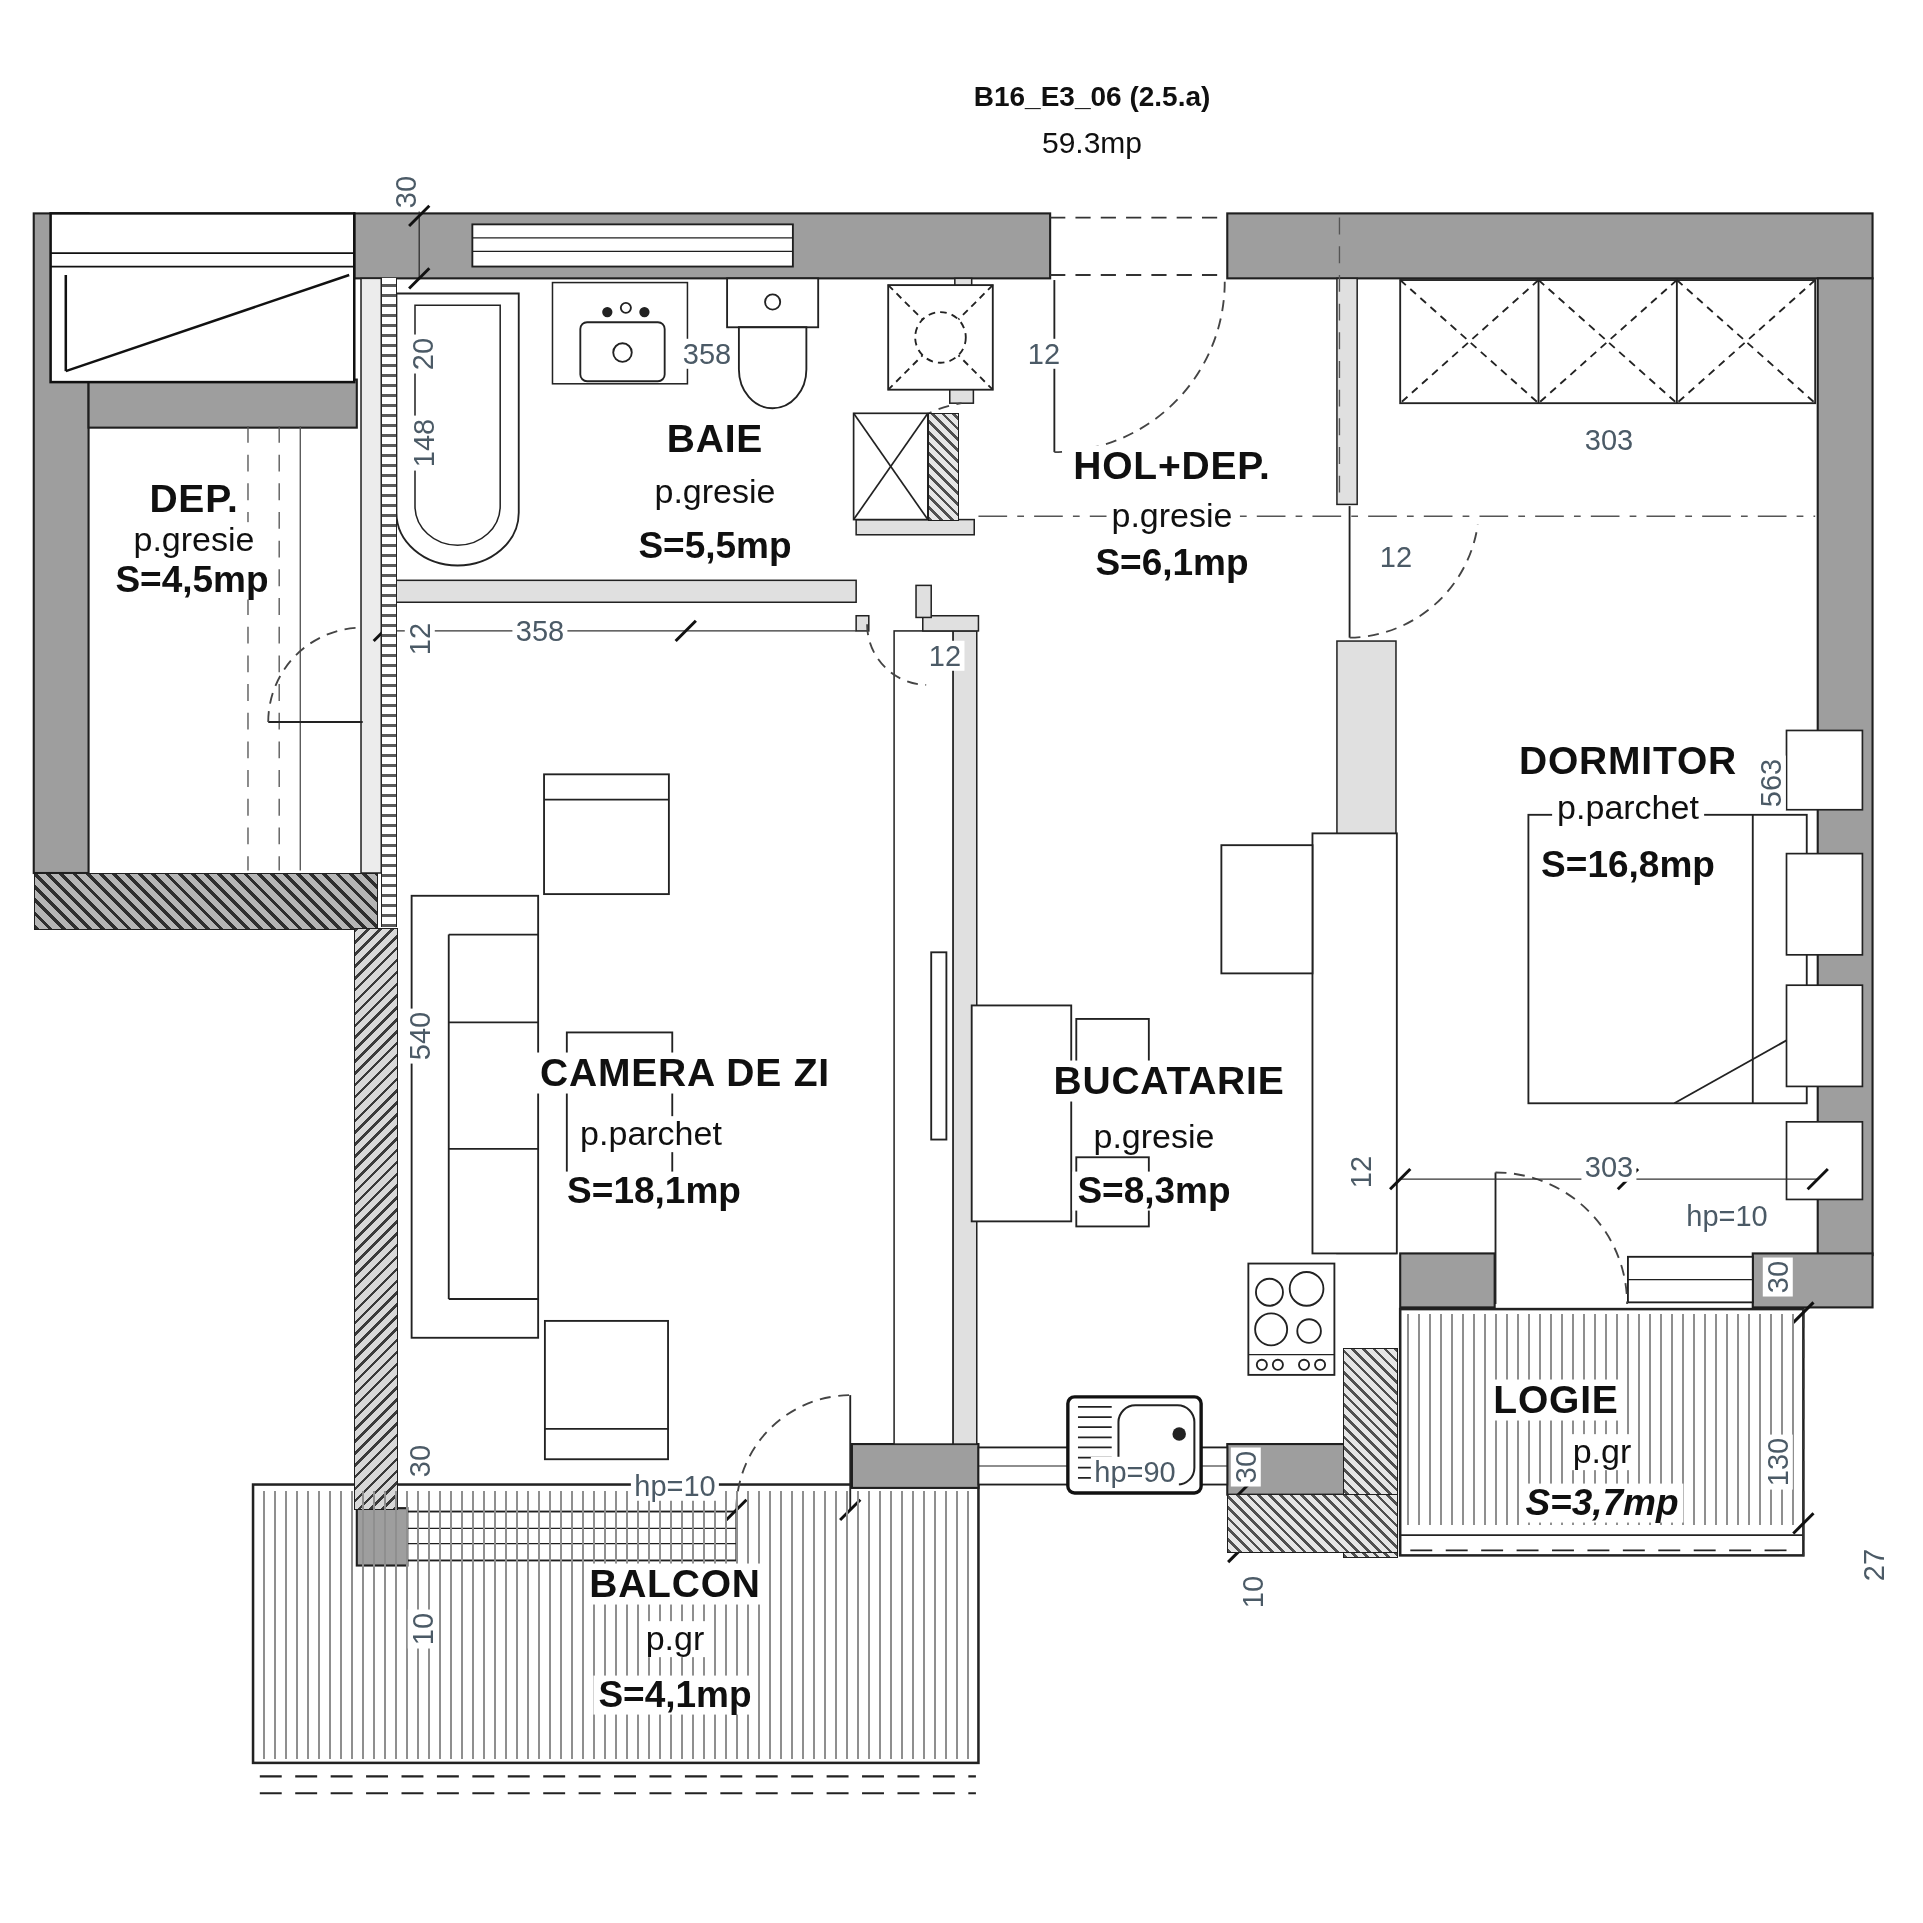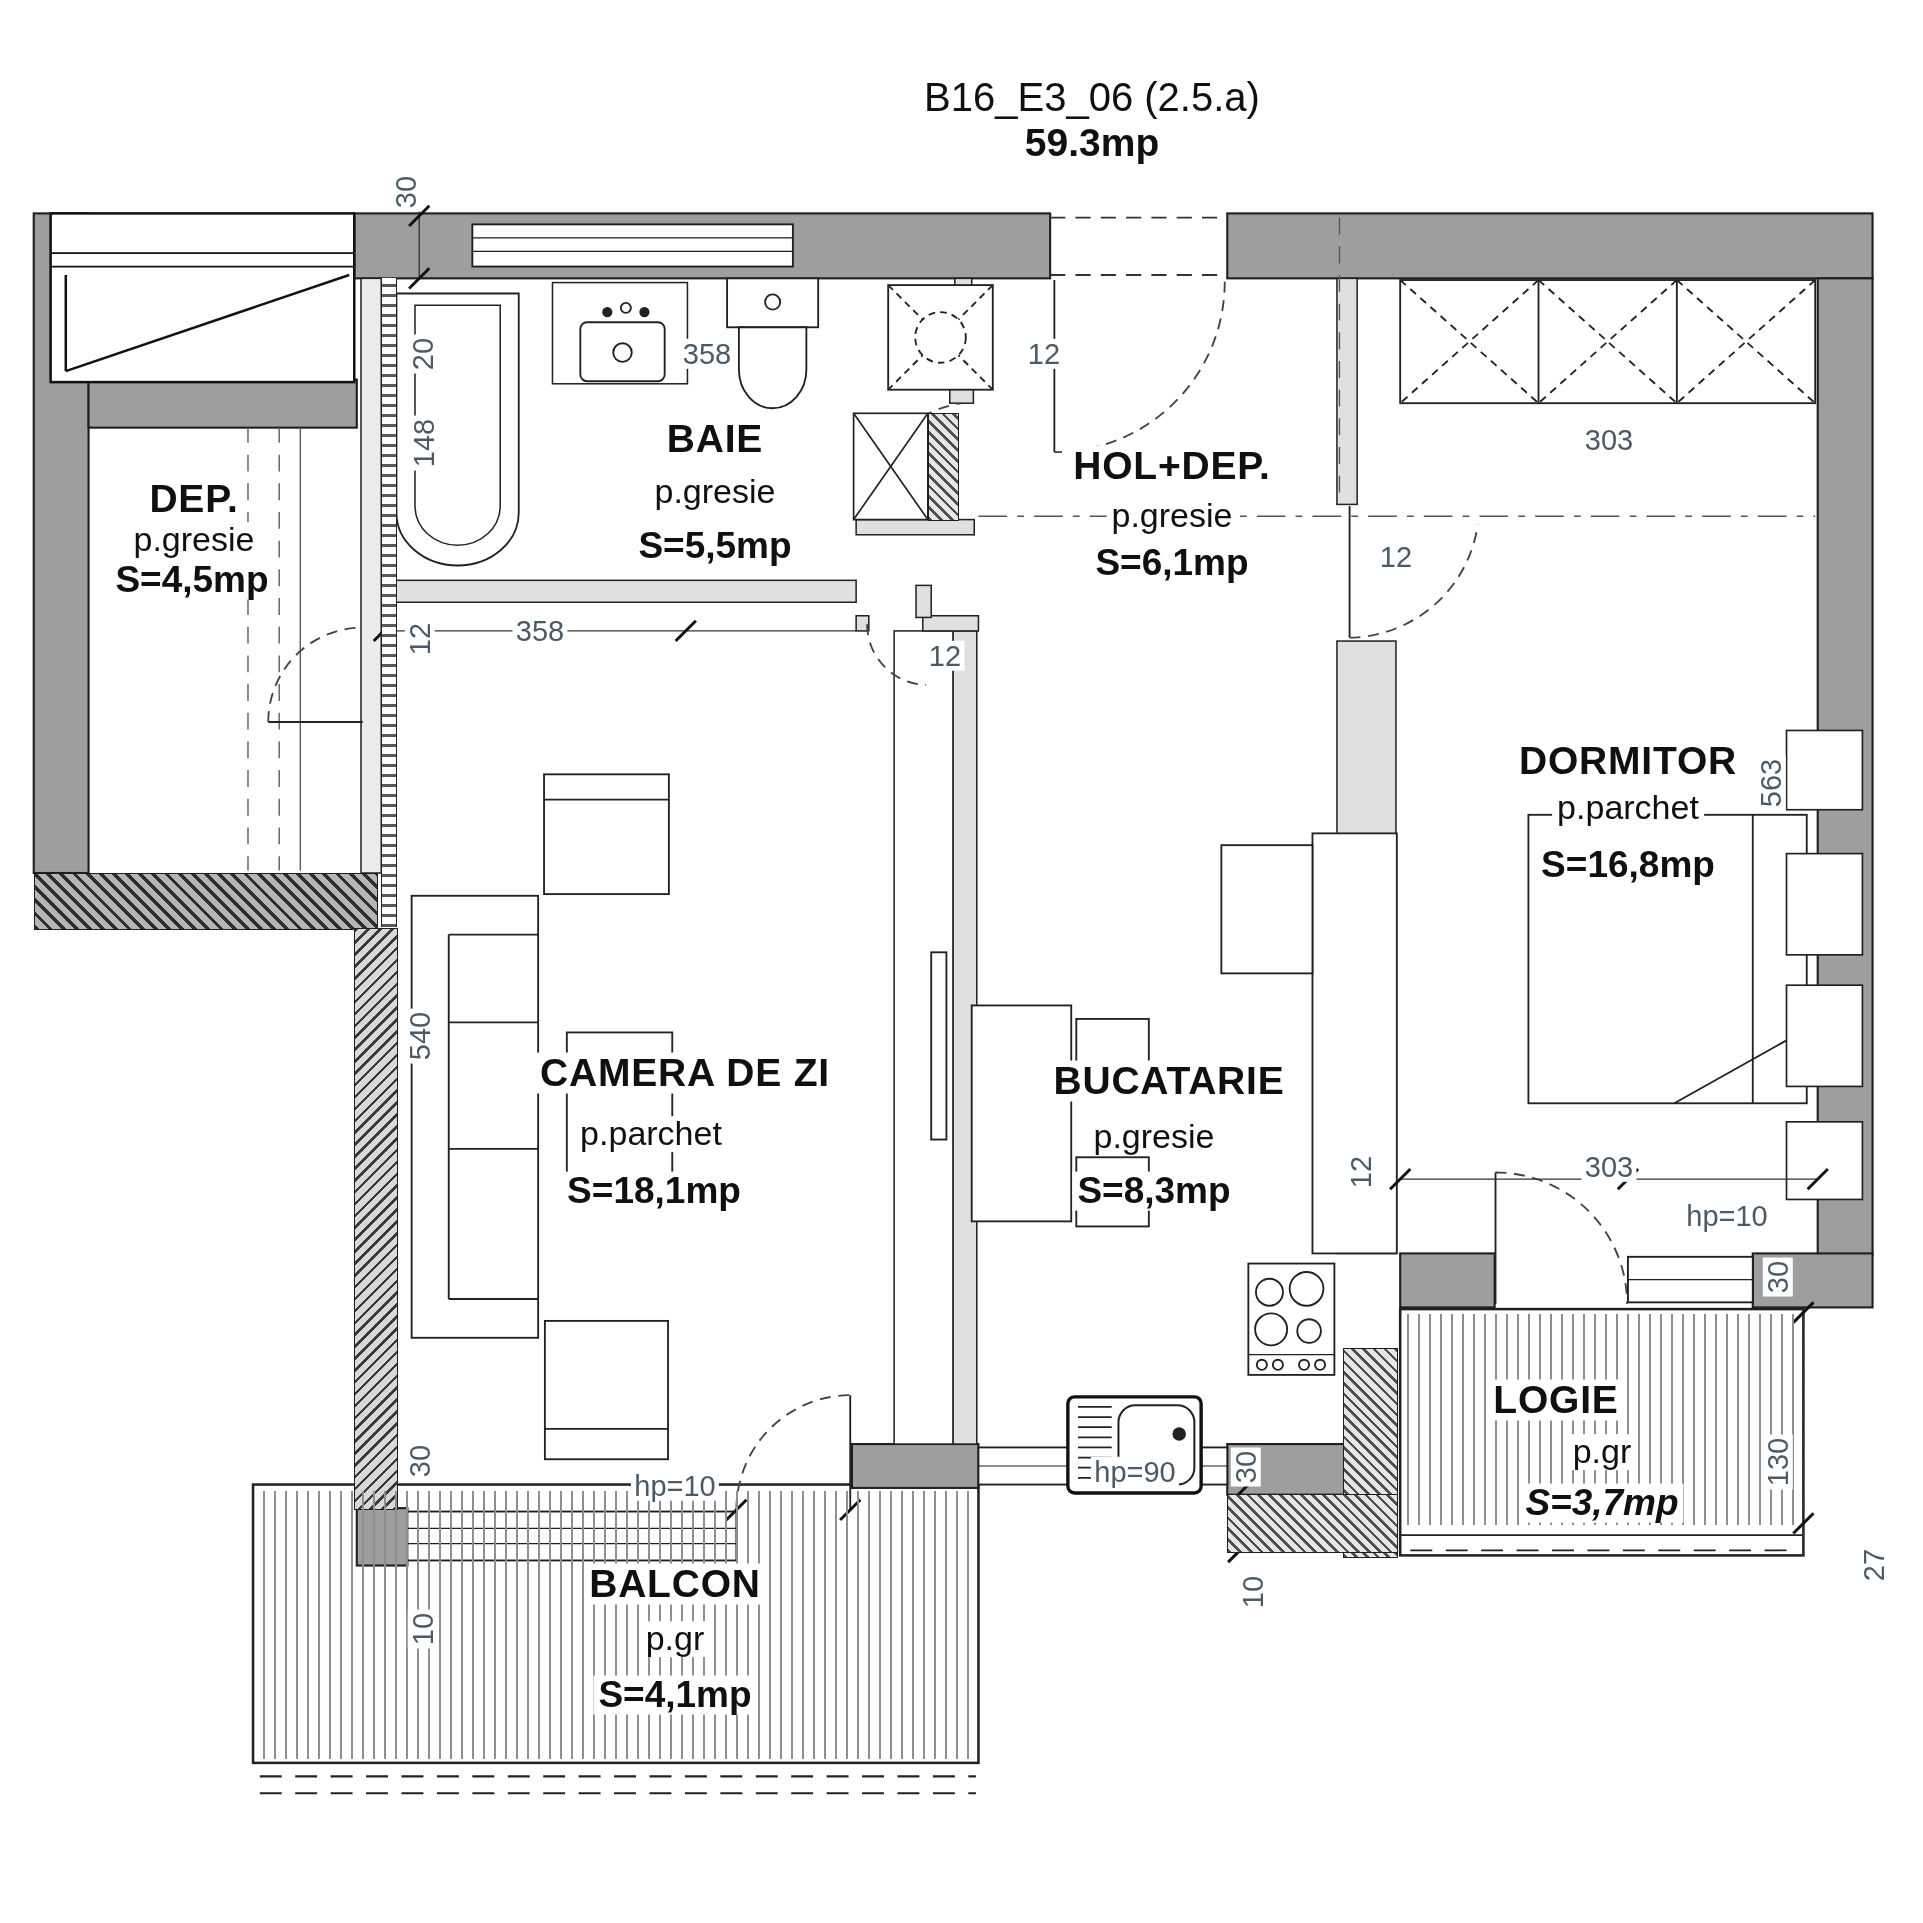--- a/index.html
+++ b/index.html
@@ -5,22 +5,22 @@
   html,body{margin:0;padding:0;background:#fff;}
   #plan{position:relative;width:1924px;height:1924px;background:#ffffff;overflow:hidden;
         font-family:"Liberation Sans",sans-serif;}
   #plan svg{position:absolute;left:0;top:0;z-index:1;}
   .overlay{position:absolute;z-index:2;}
   .lbl{position:absolute;z-index:5;transform:translate(-50%,-50%);white-space:nowrap;
        text-align:center;line-height:1.05;background:#fff;padding:0 5px;color:#101010;}
   .room-name{font-size:39px;font-weight:bold;letter-spacing:0.8px;}
   .room-floor{font-size:34px;}
   .room-area{font-size:37px;font-weight:bold;}
-  .title1{font-size:40px;font-weight:normal;background:transparent;}
-  .title2{font-size:39px;font-weight:bold;background:transparent;}
+  .title1{font-size:28px;font-weight:bold;background:transparent;}
+  .title2{font-size:30px;font-weight:normal;background:transparent;}
   .dim{font-size:29px;color:#4b5a66;background:#fff;padding:0 3.4px;z-index:4;}
   .rot{transform:translate(-50%,-50%) rotate(-90deg);}
   .hatch-dark{background:repeating-linear-gradient(45deg,#2e2e2e 0 3.4px,#b5b5b5 3.4px 9.3px);
               border:1.7px solid #1f1f1f;}
   .hatch-mid{background:repeating-linear-gradient(135deg,#3a3a3a 0 2.5px,#d8d8d8 2.5px 8.4px);
              border:1.7px solid #1f1f1f;}
   .hatch-lite{background:repeating-linear-gradient(45deg,#4f4f4f 0 2.5px,#e6e6e6 2.5px 7.6px);
               border:1.7px solid #1f1f1f;}
   .chain{background:repeating-linear-gradient(0deg,#5a5a5a 0 3.4px,#ffffff 3.4px 10px);
          border-left:1.7px solid #222;border-right:1.7px solid #222;}

